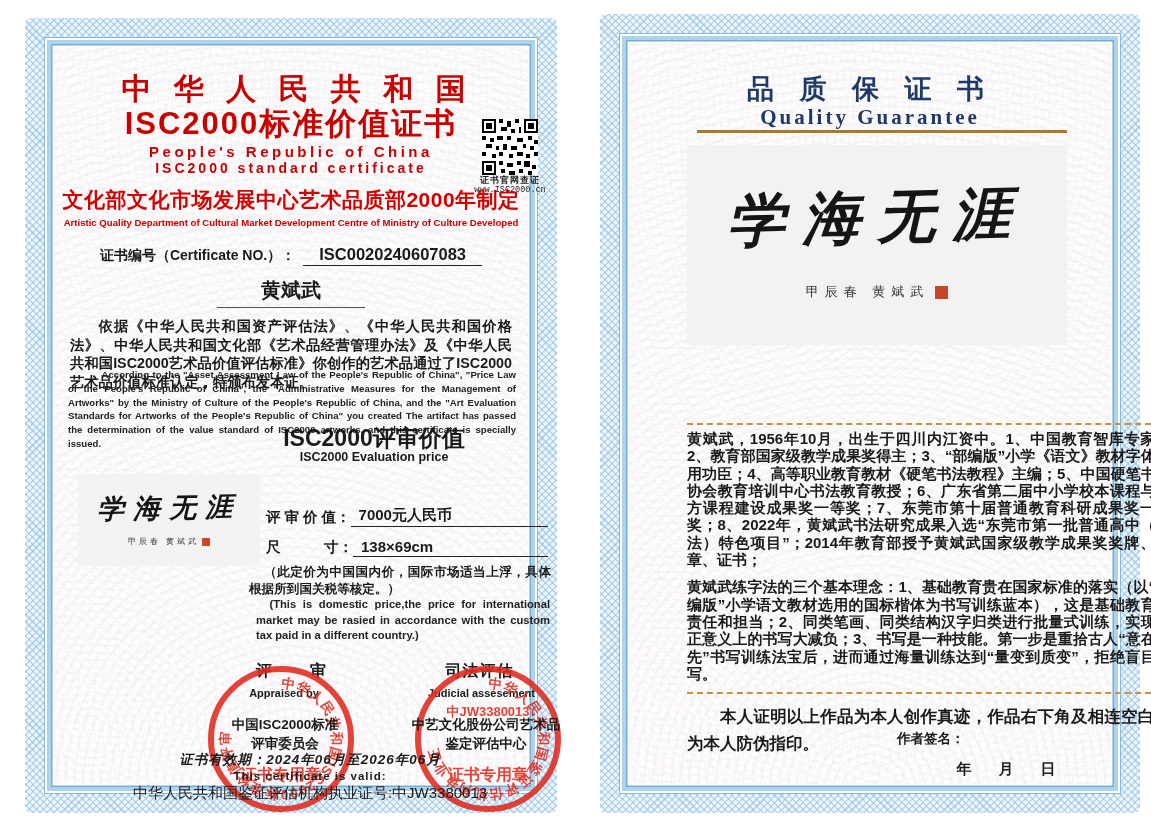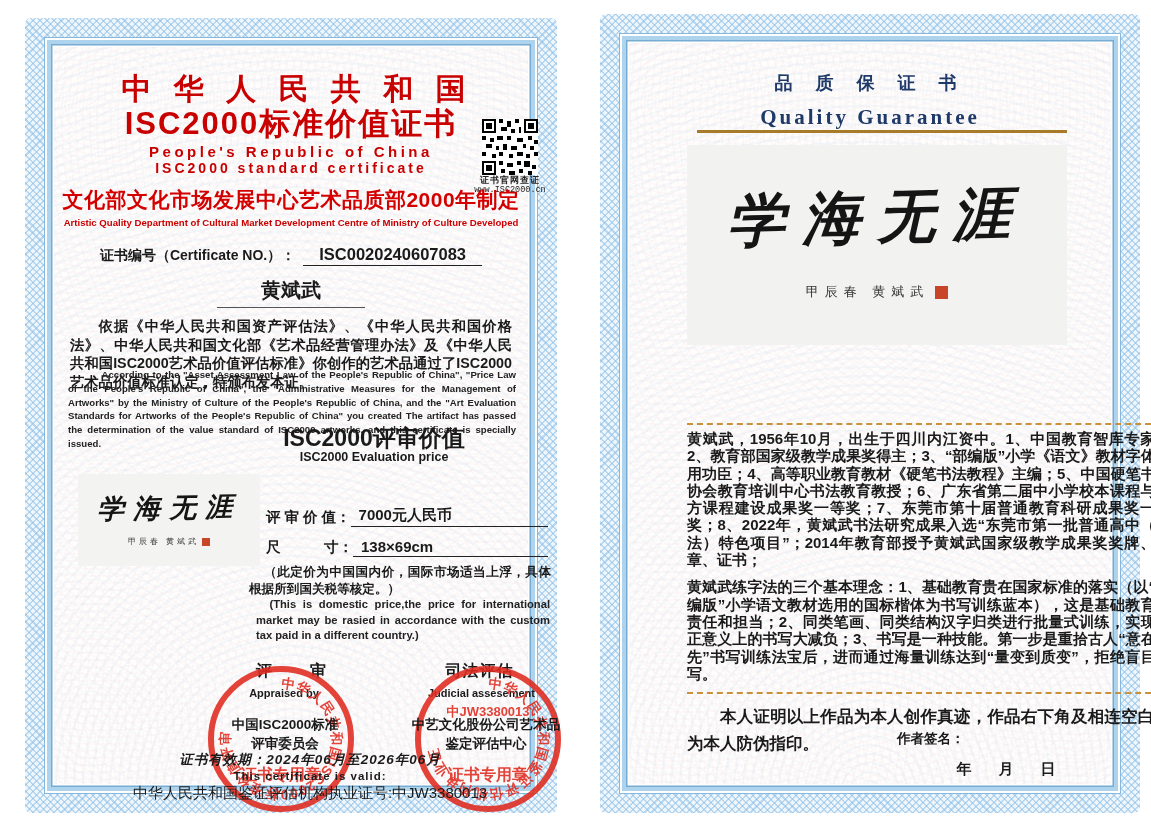--- a/index.html
+++ b/index.html
@@ -70,21 +70,21 @@
   .seal-l{left:162px;top:627px;}
   .seal-r{left:369px;top:627px;}
   .org-l{left:158px;width:166px;top:678px;font-size:13.5px;line-height:19px;z-index:5;}
   .org-r{left:352px;width:180px;top:678px;font-size:13.5px;line-height:19px;z-index:5;}
   .validity-cn{left:56px;width:420px;top:714px;font-size:13.5px;letter-spacing:1px;font-style:italic;z-index:5;}
   .validity-en{left:56px;width:420px;top:733px;font-size:11.5px;letter-spacing:1px;z-index:5;}
   .license{left:26px;width:480px;top:747px;font-size:15px;z-index:5;font-weight:normal;}
 
   
   #cert-right{left:600px;top:14px;width:540px;height:799px;}
-  .qt-cn{left:0;right:0;top:38px;font-size:18px;letter-spacing:9px;color:#1f3a68;}
+  .qt-cn{left:0;right:0;top:38px;font-size:27px;letter-spacing:9px;color:#1f3a68;}
   .qt-en{left:0;right:0;top:72px;font-size:21px;letter-spacing:3px;color:#1f3a68;font-family:"Liberation Serif","DejaVu Serif",serif;}
   .gold-line{left:78px;width:370px;top:97px;height:2.5px;background:#a87b2b;}
   .artwork{left:68px;top:112px;width:380px;height:200px;background:#f2f2f0;overflow:hidden;}
   .artwork .callig{margin-top:34px;font-size:58px;letter-spacing:17px;text-align:center;transform:rotate(-1.5deg);}
   .artwork .art-sign{font-size:13px;margin-top:26px;letter-spacing:6px;}
   .artwork .seal-mini{width:13px;height:13px;margin-left:6px;}
   .bio-wrap{left:28px;width:484px;top:390px;margin-left:40px;}
   .dash{border-top:2px dashed #c8913a;height:0;margin:0 0 5px 0;}
   .dash2{border-top:2px dashed #c8913a;height:0;margin:8px 0 9px 0;}
   .bio-p{font-size:15px;line-height:17.3px;text-align:justify;font-weight:bold;margin:0 0 10px 0;}

